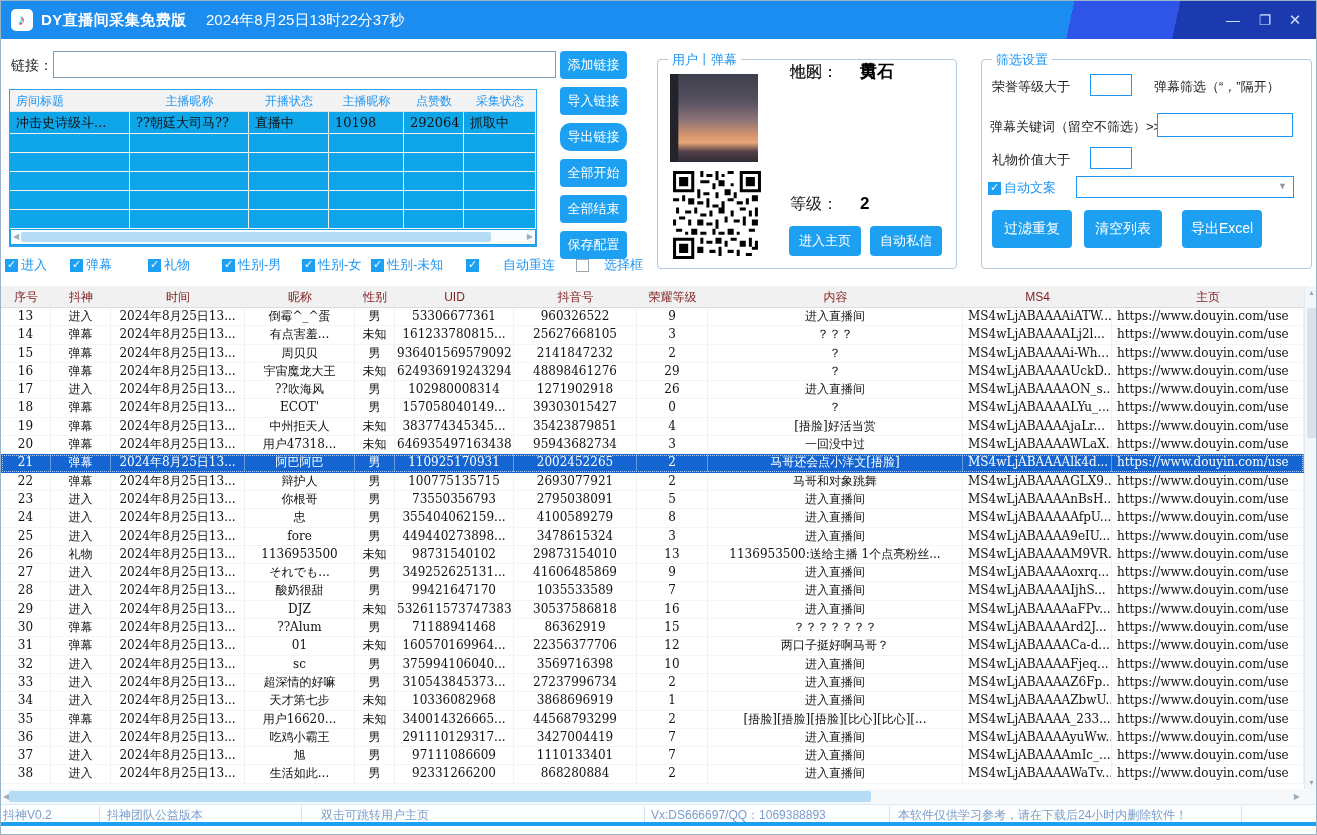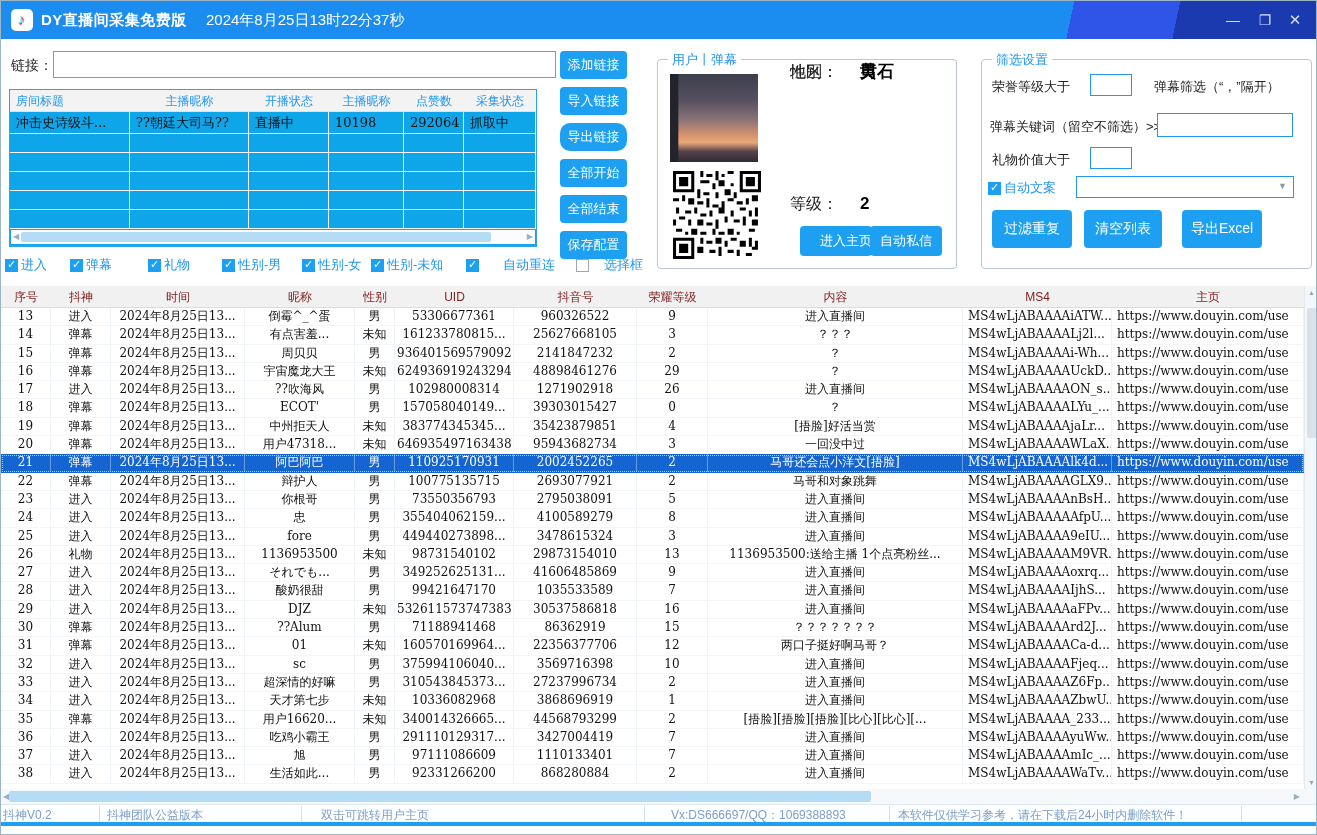--- a/index.html
+++ b/index.html
@@ -93,21 +93,21 @@
       linear-gradient(180deg,#3d3f4c 0%,#56505f 30%,#8a7378 52%,#d8956f 70%,#e8a878 78%,#56424a 88%,#2e2b36 100%);
   }
   .qr { position:absolute; left:12px; top:108px; width:94px; height:94px; background:#fff; }
   .ufield { position:absolute; left:132px; width:160px; height:24px; }
   .userpanel .ufield:nth-of-type(1){ top:30px; } 
   .userpanel .ufield:nth-of-type(2){ top:82px; }
   .userpanel .ufield:nth-of-type(3){ top:134px; }
   .ulabel { font-size:16px; color:#222; }
   .uvalue { font-size:17px; font-weight:bold; color:#000; margin-left:22px; }
   .ubtn { position:absolute; top:166px; width:72px; height:30px; font-size:13px; }
-  .ubtn.b0 { left:142px;text-align:right; } .ubtn.b1 { left:212px; }
+  .ubtn.b0 { left:131px; } .ubtn.b1 { left:212px; }
   
   .flabel { position:absolute; font-size:13px; color:#222; white-space:nowrap; }
   .finput { position:absolute; border:1px solid #2196f3; background:#fff; height:22px; font-size:12px; padding:0 4px; }
   .fhonor-l { left:10px; top:18px; } .fhonor-i { left:108px; top:14px; width:42px; }
   .fdanmu-l { left:172px; top:18px; }
   .fkey-l { left:8px; top:58px; } .fkey-i { left:175px; top:53px; width:136px; height:24px; }
   .fgift-l { left:10px; top:91px; } .fgift-i { left:108px; top:87px; width:42px; }
   .fauto { position:absolute; left:6px; top:119px; display:flex; align-items:center; cursor:pointer; }
   .fselect {
     position:absolute; left:94px; top:116px; width:218px; height:22px;
@@ -144,21 +144,21 @@
   .hscroll { position:absolute; left:0; top:788px; width:1317px; height:15px; background:#f6f9fc; }
   .hscroll .hthumb { position:absolute; left:8px; top:2px; width:862px; height:11px; background:#b5dcf5; border-radius:2px; }
   .hscroll .sarrow { top:2px; }
   
   .statusbar {
     position:absolute; left:0; top:803px; width:1317px; height:18px;
     background:#fdfeff; border-top:1px solid #dde8f2; font-size:12px; color:#7d9ec9;
   }
   .sbitem { position:absolute; top:2px; white-space:nowrap; }
   .statusbar .sbitem:nth-child(1){ left:2px; } .statusbar .sbitem:nth-child(2){ left:106px; }
-  .statusbar .sbitem:nth-child(3){ left:320px; } .statusbar .sbitem:nth-child(4){ left:650px;margin-left:20px; }
+  .statusbar .sbitem:nth-child(3){ left:320px; } .statusbar .sbitem:nth-child(4){ left:650px; }
   .statusbar .sbitem:nth-child(5){ left:897px; }
   .sbdiv { position:absolute; top:1px; width:1px; height:16px; background:#d4e2ee; }
   .bluestrip { position:absolute; left:0; top:821px; width:1317px; height:4px; background:#1da0f2; }
 </style>
 </head>
 <body>
 
 <div id="window">
 
   <div class="titlebar">

